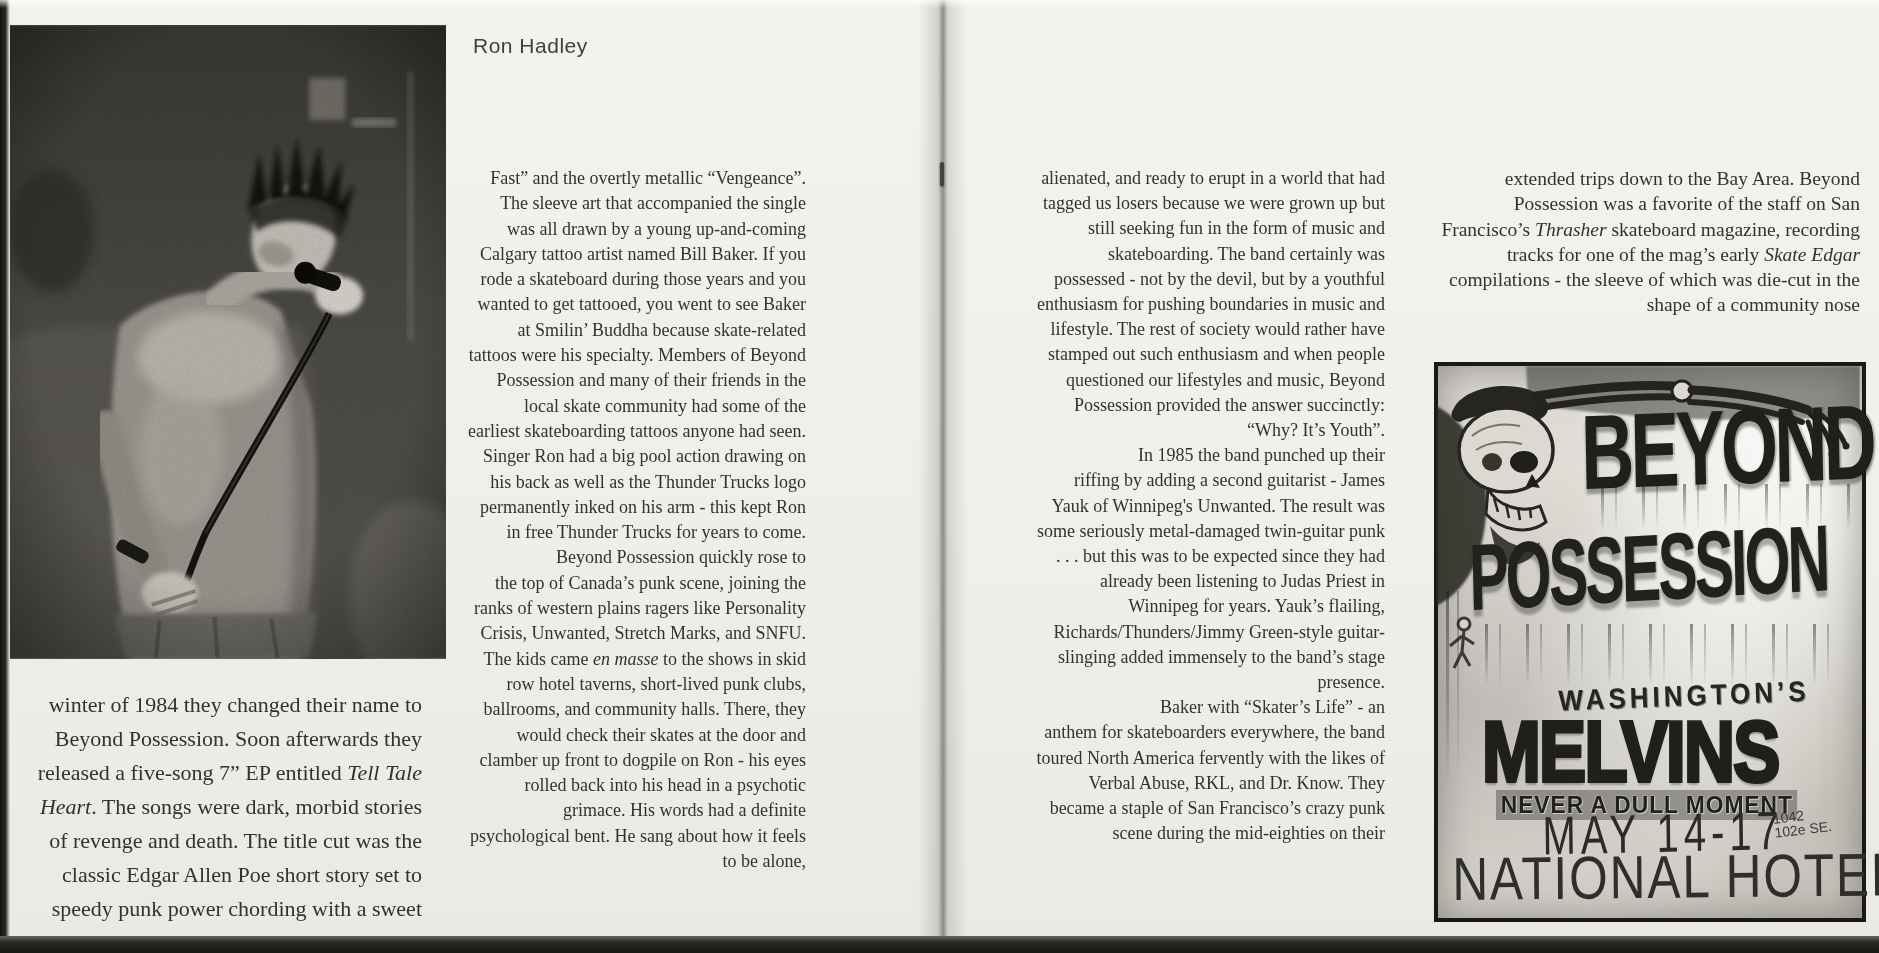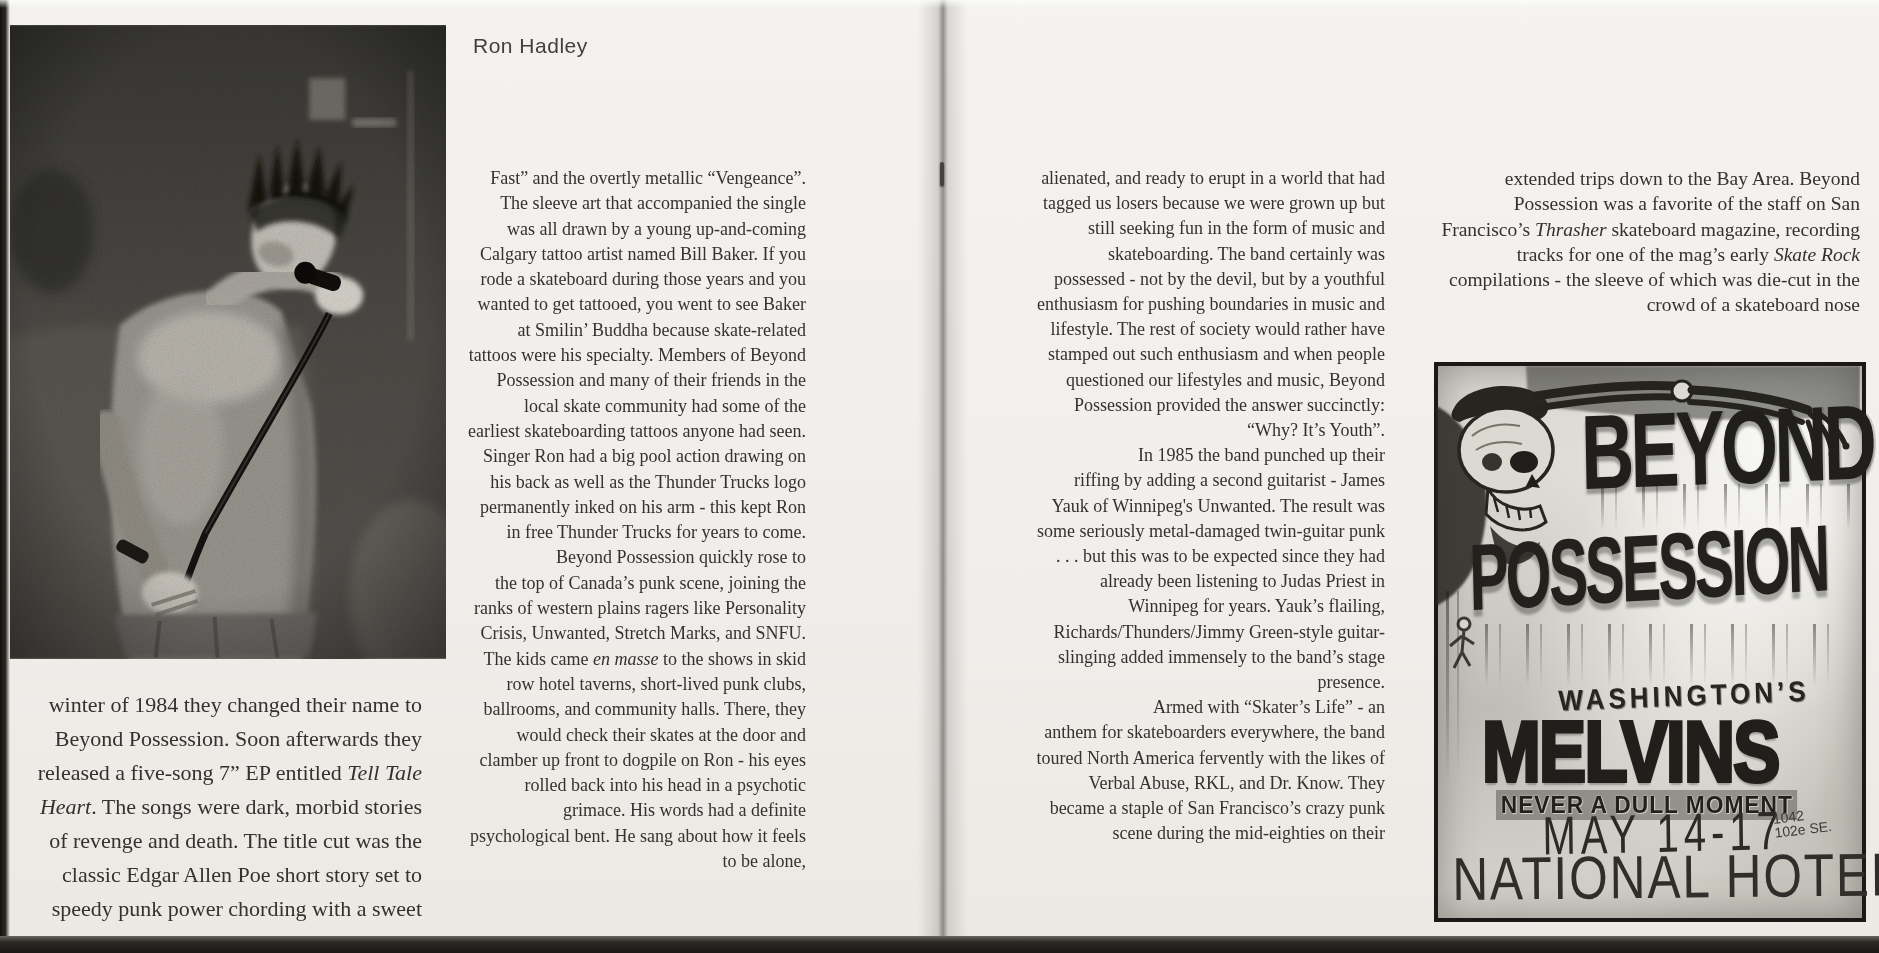--- a/index.html
+++ b/index.html
@@ -174,25 +174,25 @@
   </div>
 
   <div class="fold"></div>
   <div class="staple"></div>
 
   <div class="page page-right">
 
     <div class="col col-right-1">
       <p><span>alienated, and ready to erupt in a world that had tagged us losers because we were grown up but still seeking fun in the form of music and skateboarding. The band certainly was possessed - not by the devil, but by a youthful enthusiasm for pushing boundaries in music and lifestyle. The rest of society would rather have stamped out such enthusiasm and when people questioned our lifestyles and music, Beyond Possession provided the answer succinctly: “Why? It’s Youth”.</span></p>
       <p class="indent"><span>In 1985 the band punched up their riffing by adding a second guitarist - James Yauk of Winnipeg's Unwanted. The result was some seriously metal-damaged twin-guitar punk . . . but this was to be expected since they had already been listening to Judas Priest in Winnipeg for years. Yauk’s flailing, Richards/Thunders/Jimmy Green-style guitar-slinging added immensely to the band’s stage presence.</span></p>
-      <p class="indent"><span>Armed with “Skater’s Life” - an anthem for skateboarders everywhere, the band toured North America fervently with the likes of Verbal Abuse, RKL, and Dr. Know. They became a staple of San Francisco’s crazy punk scene during the mid-eighties on their</span></p>
+      <p class="indent"><span>Baker with “Skater’s Life” - an anthem for skateboarders everywhere, the band toured North America fervently with the likes of Verbal Abuse, RKL, and Dr. Know. They became a staple of San Francisco’s crazy punk scene during the mid-eighties on their</span></p>
     </div>
 
     <div class="col col-right-2">
-      <p><span>extended trips down to the Bay Area. Beyond Possession was a favorite of the staff on San Francisco’s </span><i>Thrasher</i><span> skateboard magazine, recording tracks for one of the mag’s early </span><i>Skate Rock</i><span> compilations - the sleeve of which was die-cut in the crowd of a skateboard nose</span></p>
+      <p><span>extended trips down to the Bay Area. Beyond Possession was a favorite of the staff on San Francisco’s </span><i>Thrasher</i><span> skateboard magazine, recording tracks for one of the mag’s early </span><i>Skate Edgar</i><span> compilations - the sleeve of which was die-cut in the shape of a community nose</span></p>
     </div>
 
     <div class="poster">
       <svg style="position:absolute;left:-2px;top:0;" width="424" height="310" viewBox="0 0 424 310">
         <defs>
             <filter id="psoft">
               <feGaussianBlur stdDeviation="1.2"></feGaussianBlur>
             </filter>
           </defs>
 

